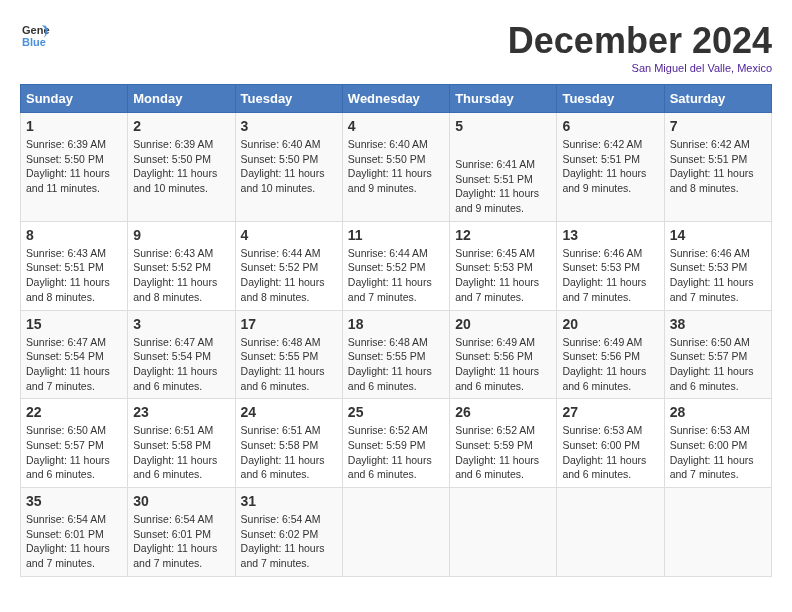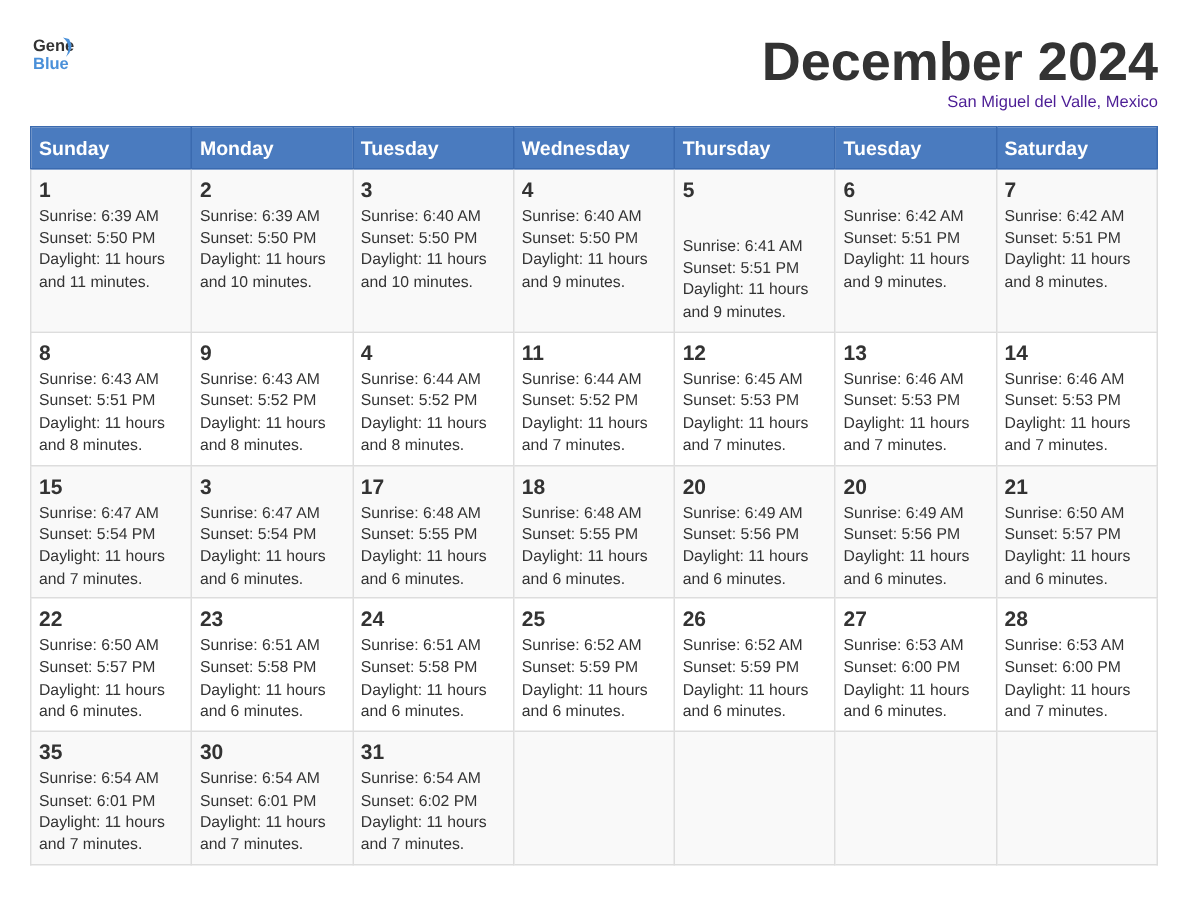--- a/index.html
+++ b/index.html
@@ -248,21 +248,21 @@
 and 6 minutes.</div>
         </td>
         <td>
           <span class="day-number">20</span>
           <div class="day-info" style="white-space: pre-line;">Sunrise: 6:49 AM
 Sunset: 5:56 PM
 Daylight: 11 hours
 and 6 minutes.</div>
         </td>
         <td>
-          <span class="day-number">21</span>
+          <span class="day-number">38</span>
           <div class="day-info" style="white-space: pre-line;">Sunrise: 6:50 AM
 Sunset: 5:57 PM
 Daylight: 11 hours
 and 6 minutes.</div>
         </td>
       </tr>
       <tr>
         <td>
           <span class="day-number">22</span>
           <div class="day-info" style="white-space: pre-line;">Sunrise: 6:50 AM

